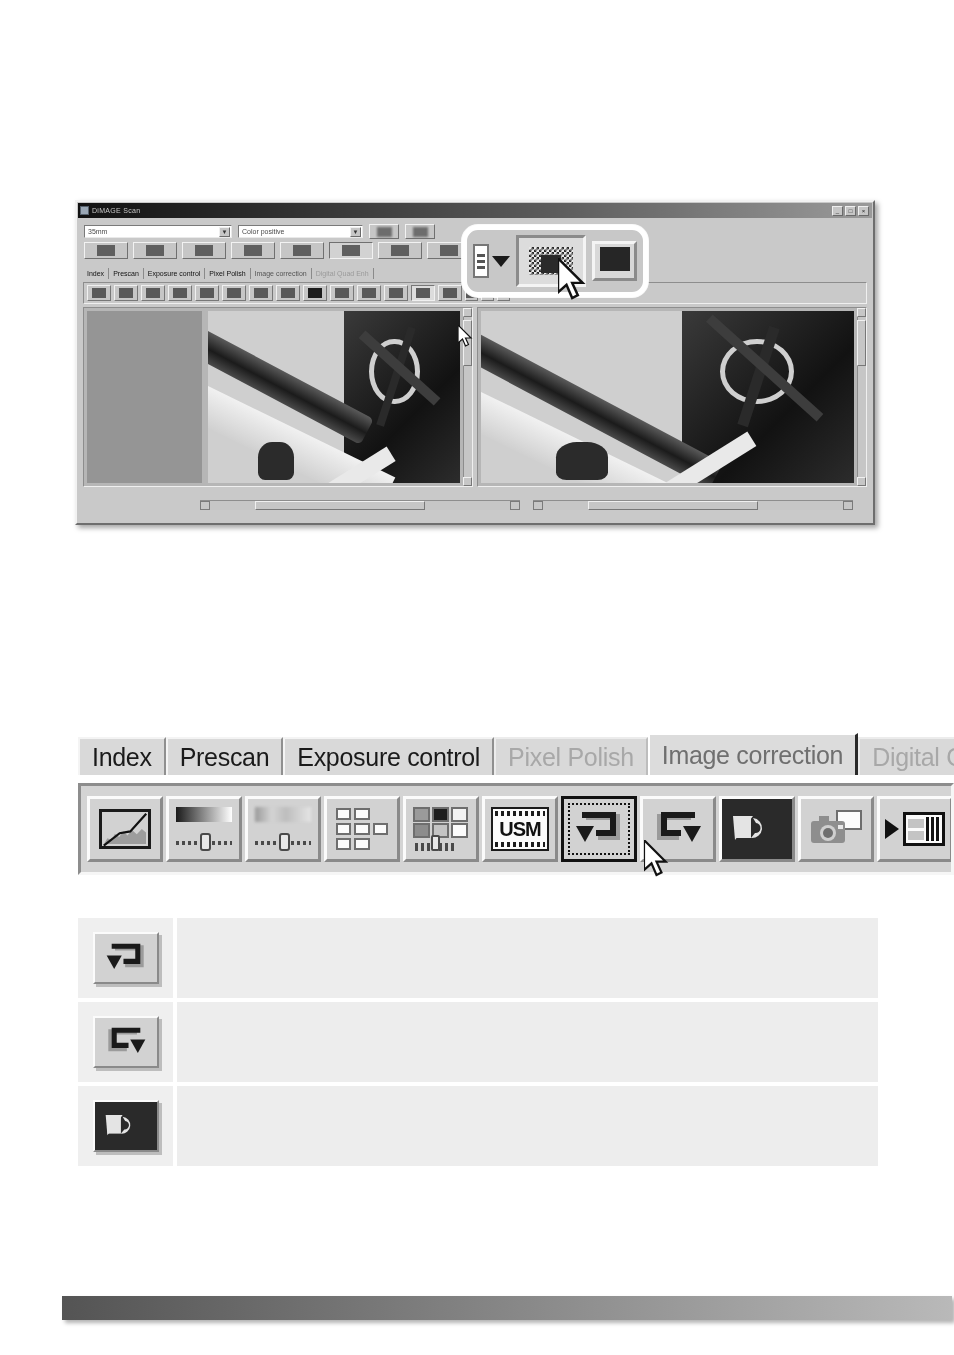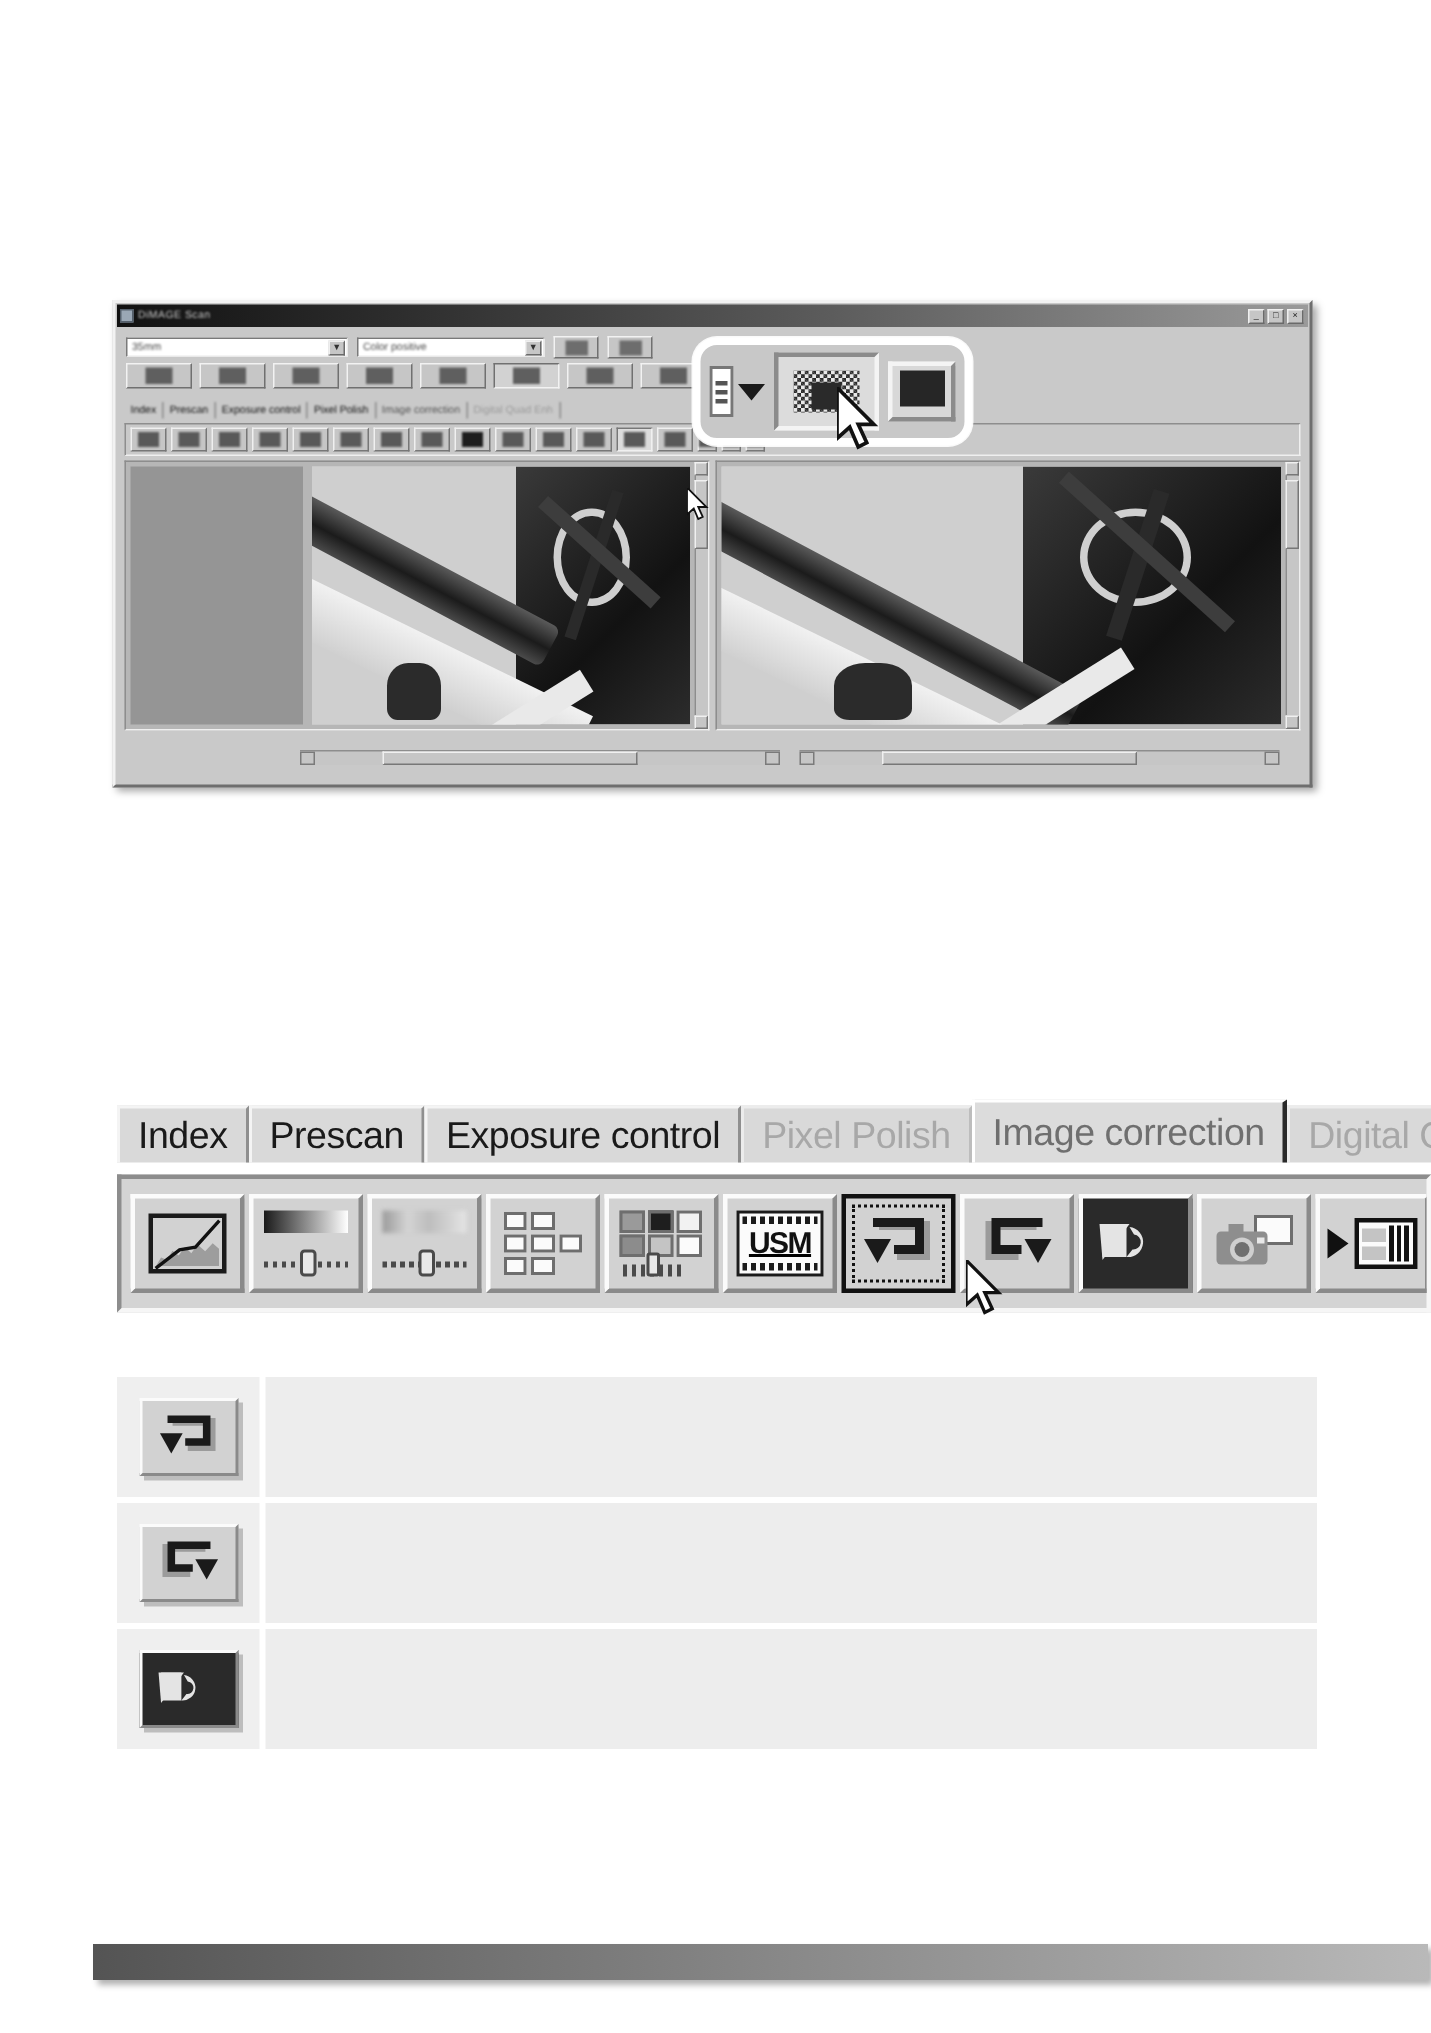--- a/index.html
+++ b/index.html
@@ -202,21 +202,21 @@
     position:absolute; left:78px; top:783px; width:876px; height:92px;
     background:#d4d4d4;
     border-top:3px solid #8d8d8d; border-left:3px solid #8d8d8d;
     border-right:3px solid #f6f6f6; border-bottom:3px solid #f6f6f6;
     padding:5px 6px; display:flex; align-items:center; gap:3px; overflow:hidden;
   }
   .bbtn{
     width:76px; height:66px; background:#d2d2d2; flex:0 0 auto;
     border-top:3px solid #fbfbfb; border-left:3px solid #fbfbfb;
     border-right:3px solid #8a8a8a; border-bottom:3px solid #8a8a8a;
-    display:flex; align-items:center; justify-content:center; position:relative;text-decoration:underline;
+    display:flex; align-items:center; justify-content:center; position:relative;
   }
   .bbtn.selected{
     border:3px solid #111; background:#d2d2d2;
   }
   .bbtn.selected .focusring{
     position:absolute; inset:4px; border:2px dotted #111;
   }
   .bbtn.dark-bg{ background:#2a2a2a; }
 
   

